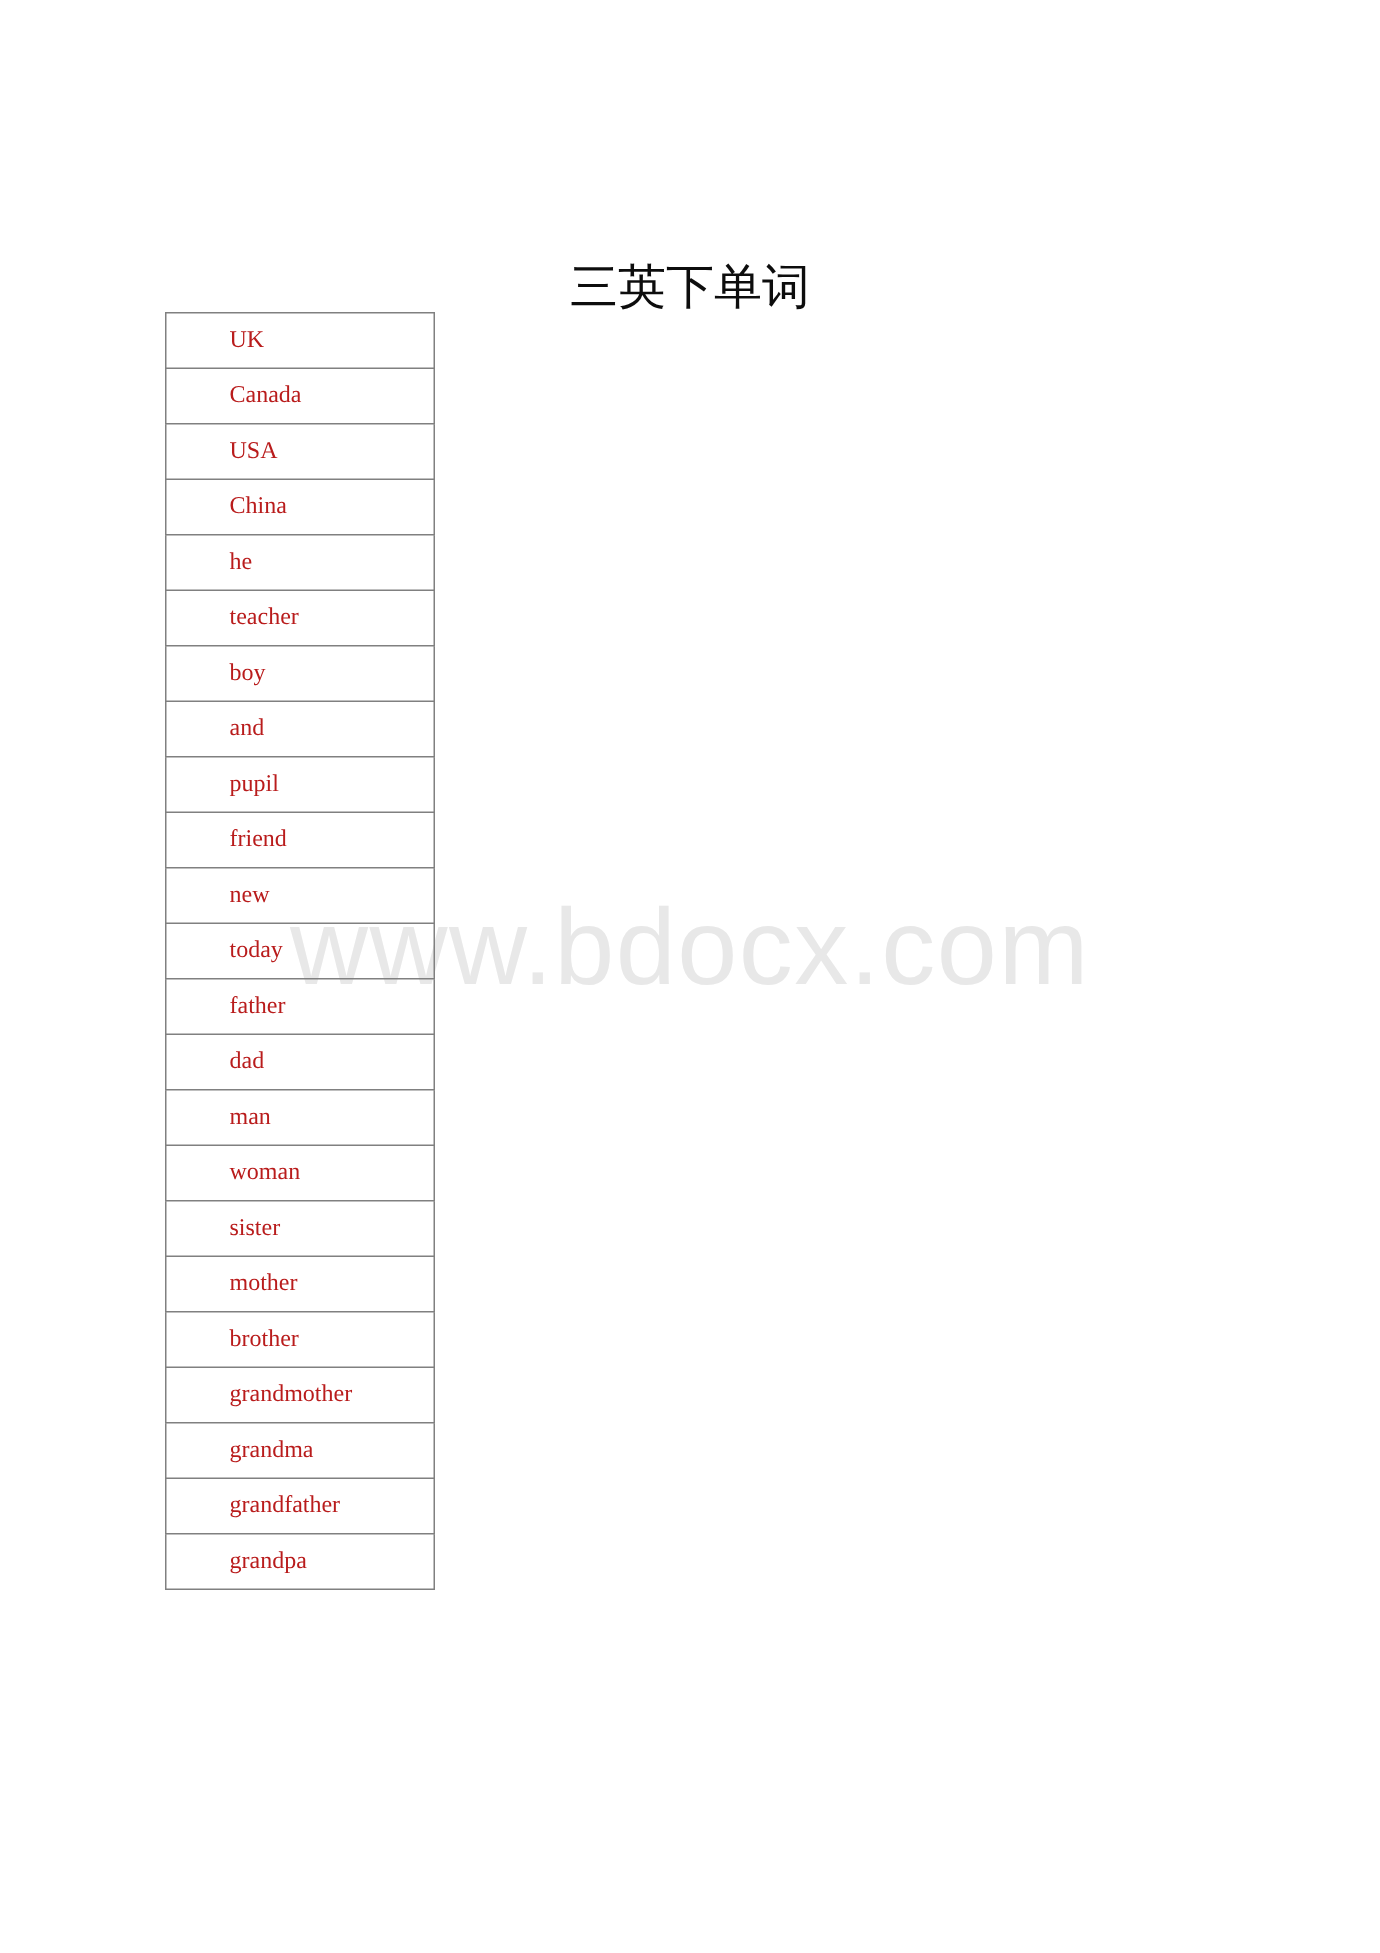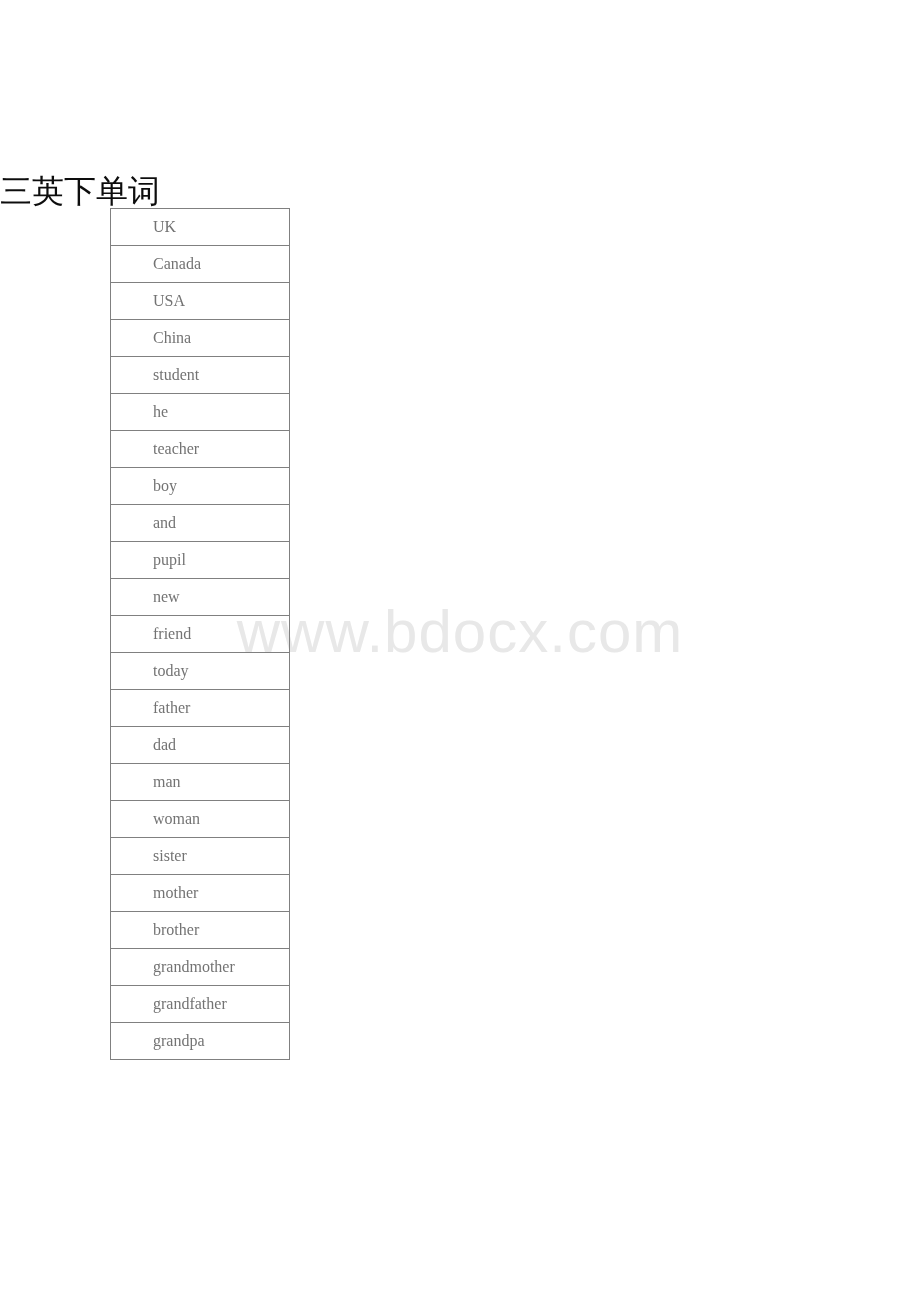--- a/index.html
+++ b/index.html
@@ -24,37 +24,37 @@
   }
 
   
   #watermark {
     position: absolute;
     left: 0;
     top: 600px;
     width: 920px;
     text-align: center;
     font-family: "Liberation Sans", "DejaVu Sans", sans-serif;
-    font-size: 60px;
+    font-size: 72px;
     letter-spacing: 1px;
     color: #e8e8e8;
     line-height: 64px;
     white-space: nowrap;
     user-select: none;
     pointer-events: none;
     z-index: 1;
   }
 
   
   #doc-title {
     position: absolute;
     left: 0;
     top: 149px;
     width: 920px;
-    text-align: left;
+    text-align: center;
     font-size: 32px;
     line-height: 42px;
     font-weight: 400;
     color: #0d0d0d;
     z-index: 3;
   }
 
   
   #word-table-wrap {
     position: absolute;
@@ -67,21 +67,21 @@
     width: 180px;
     background: transparent;
   }
   table.word-table td.word-cell {
     border: 1px solid #808080;
     height: 36px;
     padding: 0 4px 0 42px;
     font-size: 16px;
     line-height: 36px;
     vertical-align: middle;
-    color: #737373;
+    color: #b91c1c;
     background: transparent;
     white-space: nowrap;
   }
 </style>
 </head>
 <body>
 
 <div id="page">
 
   <div id="watermark">www.bdocx.com</div>
@@ -97,42 +97,39 @@
           <tr>
             <td class="word-cell">Canada</td>
           </tr>
           <tr>
             <td class="word-cell">USA</td>
           </tr>
           <tr>
             <td class="word-cell">China</td>
           </tr>
           <tr>
-            <td class="word-cell">student</td>
-          </tr>
-          <tr>
             <td class="word-cell">he</td>
           </tr>
           <tr>
             <td class="word-cell">teacher</td>
           </tr>
           <tr>
             <td class="word-cell">boy</td>
           </tr>
           <tr>
             <td class="word-cell">and</td>
           </tr>
           <tr>
             <td class="word-cell">pupil</td>
           </tr>
           <tr>
-            <td class="word-cell">new</td>
+            <td class="word-cell">friend</td>
           </tr>
           <tr>
-            <td class="word-cell">friend</td>
+            <td class="word-cell">new</td>
           </tr>
           <tr>
             <td class="word-cell">today</td>
           </tr>
           <tr>
             <td class="word-cell">father</td>
           </tr>
           <tr>
             <td class="word-cell">dad</td>
           </tr>
@@ -148,20 +145,23 @@
           <tr>
             <td class="word-cell">mother</td>
           </tr>
           <tr>
             <td class="word-cell">brother</td>
           </tr>
           <tr>
             <td class="word-cell">grandmother</td>
           </tr>
           <tr>
+            <td class="word-cell">grandma</td>
+          </tr>
+          <tr>
             <td class="word-cell">grandfather</td>
           </tr>
           <tr>
             <td class="word-cell">grandpa</td>
           </tr>
         </tbody>
     </table>
   </div>
 
 </div>

